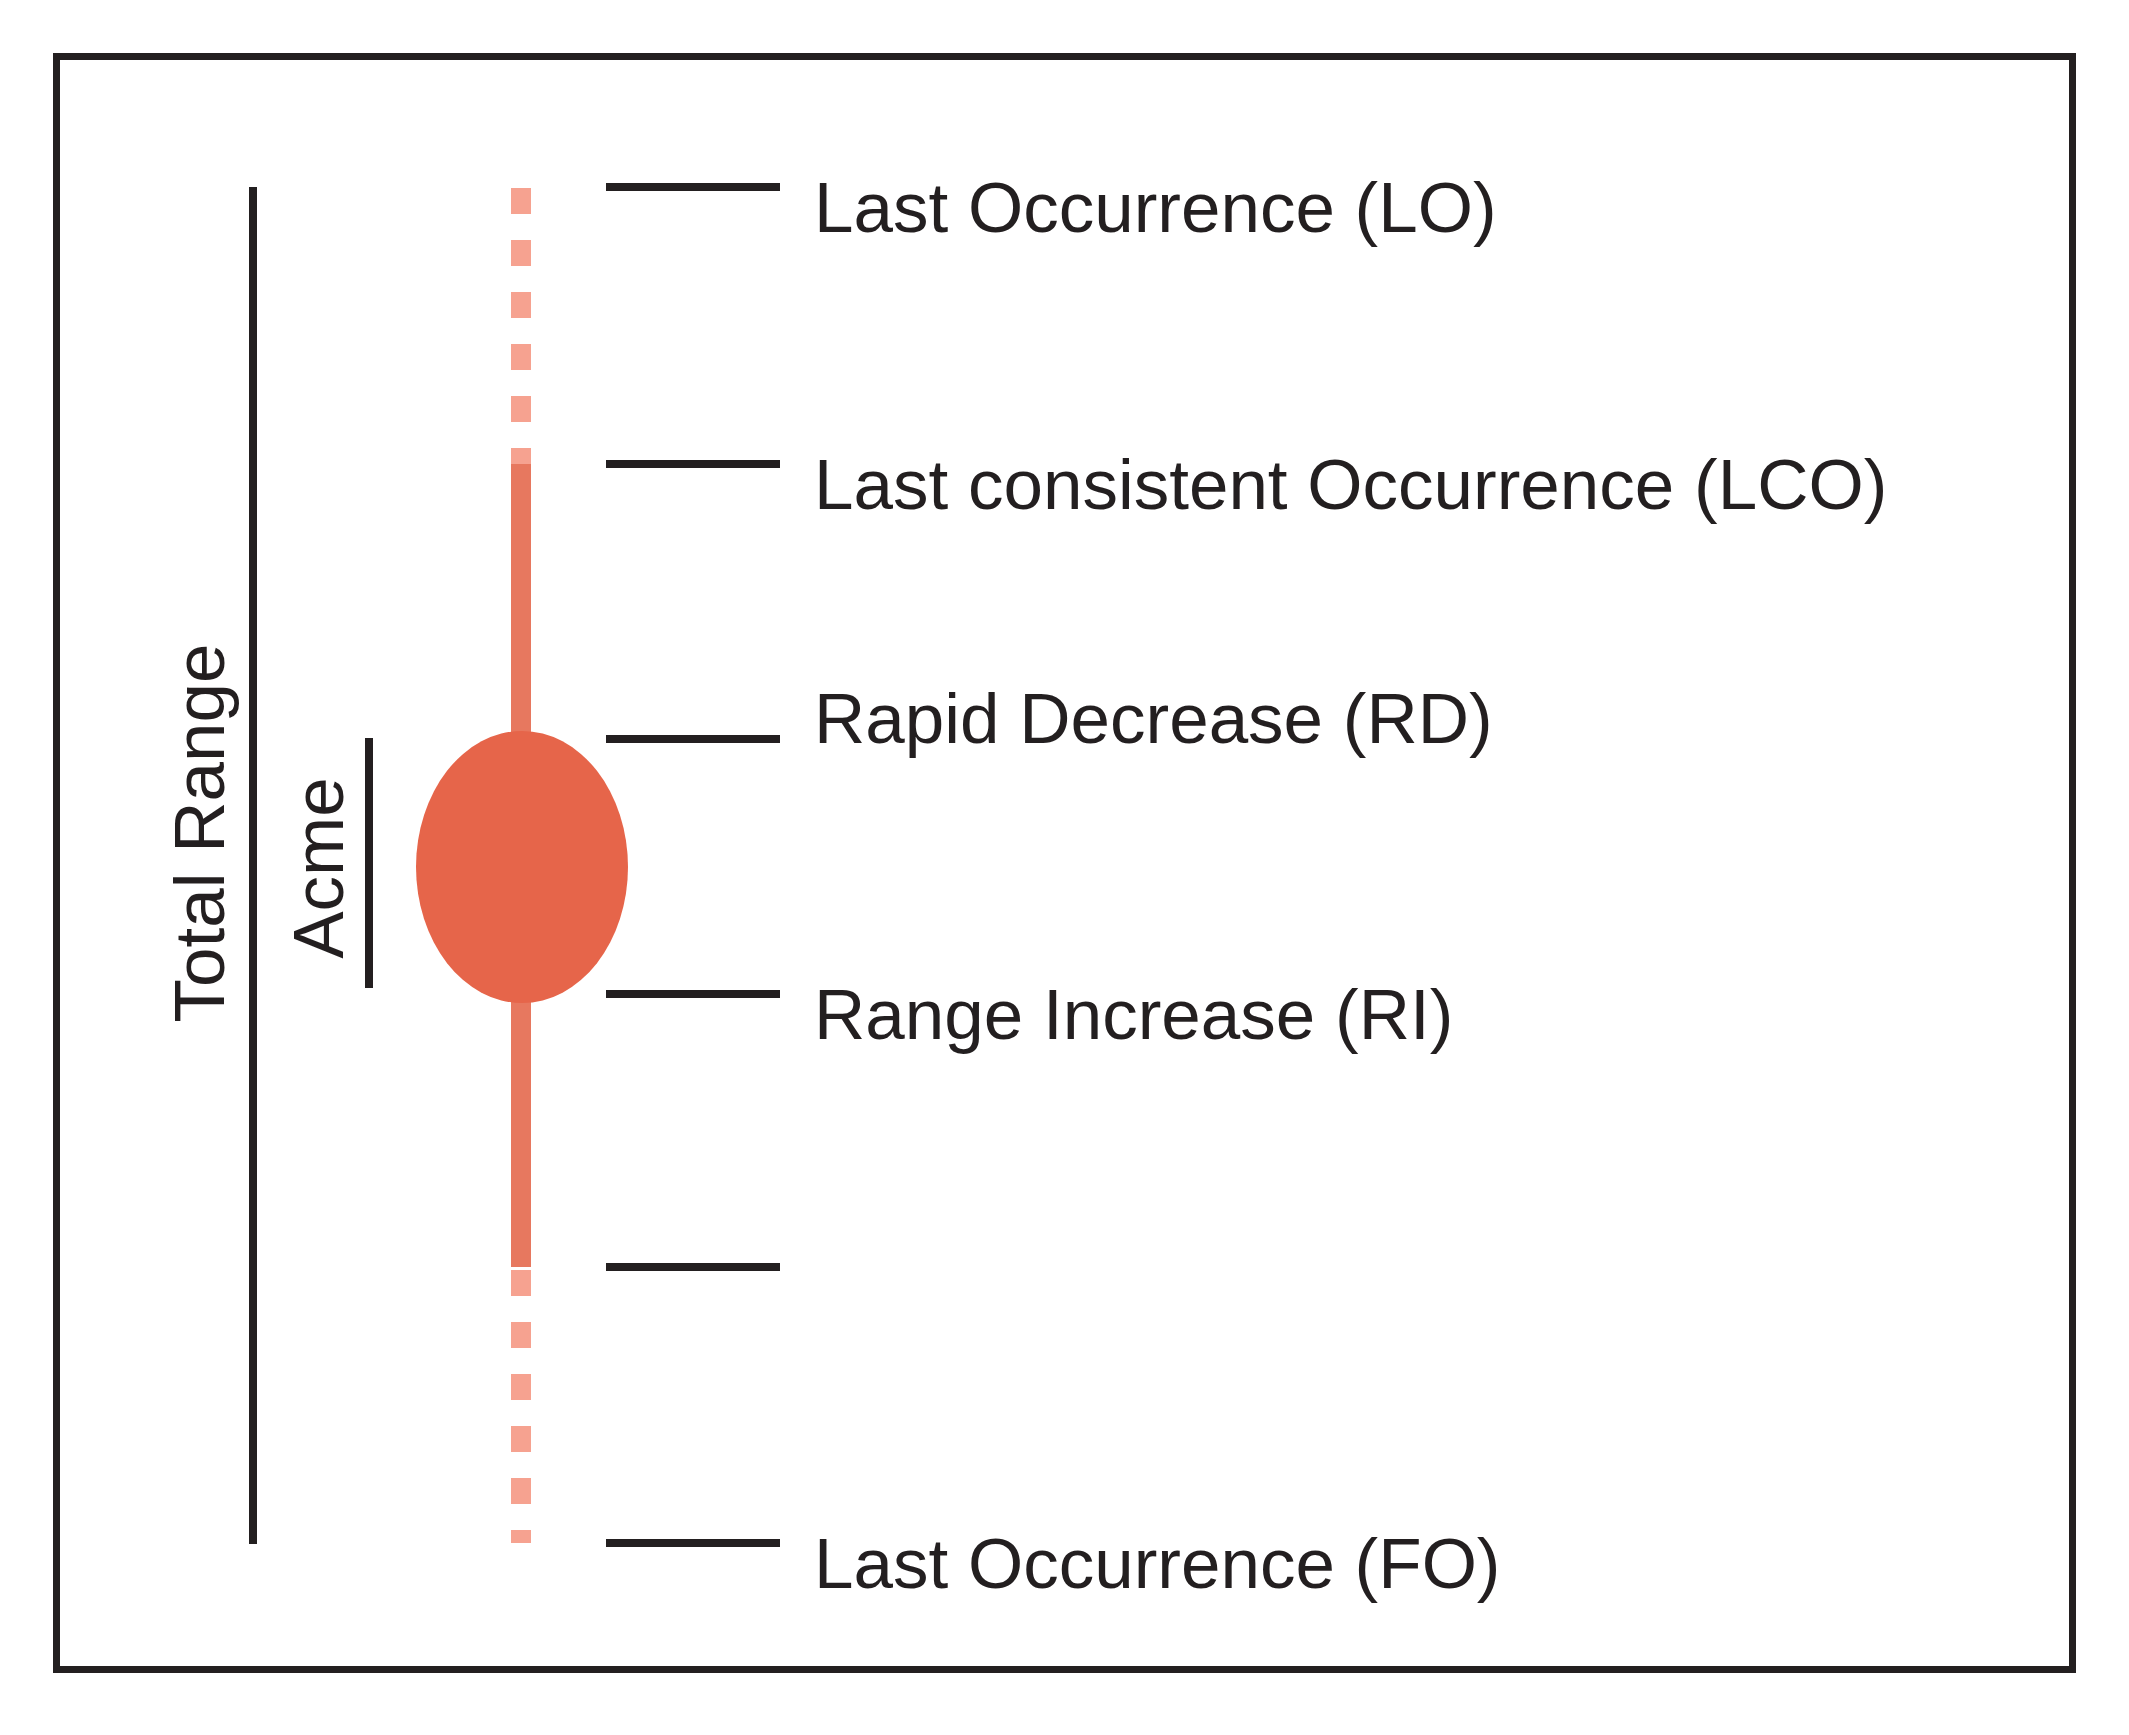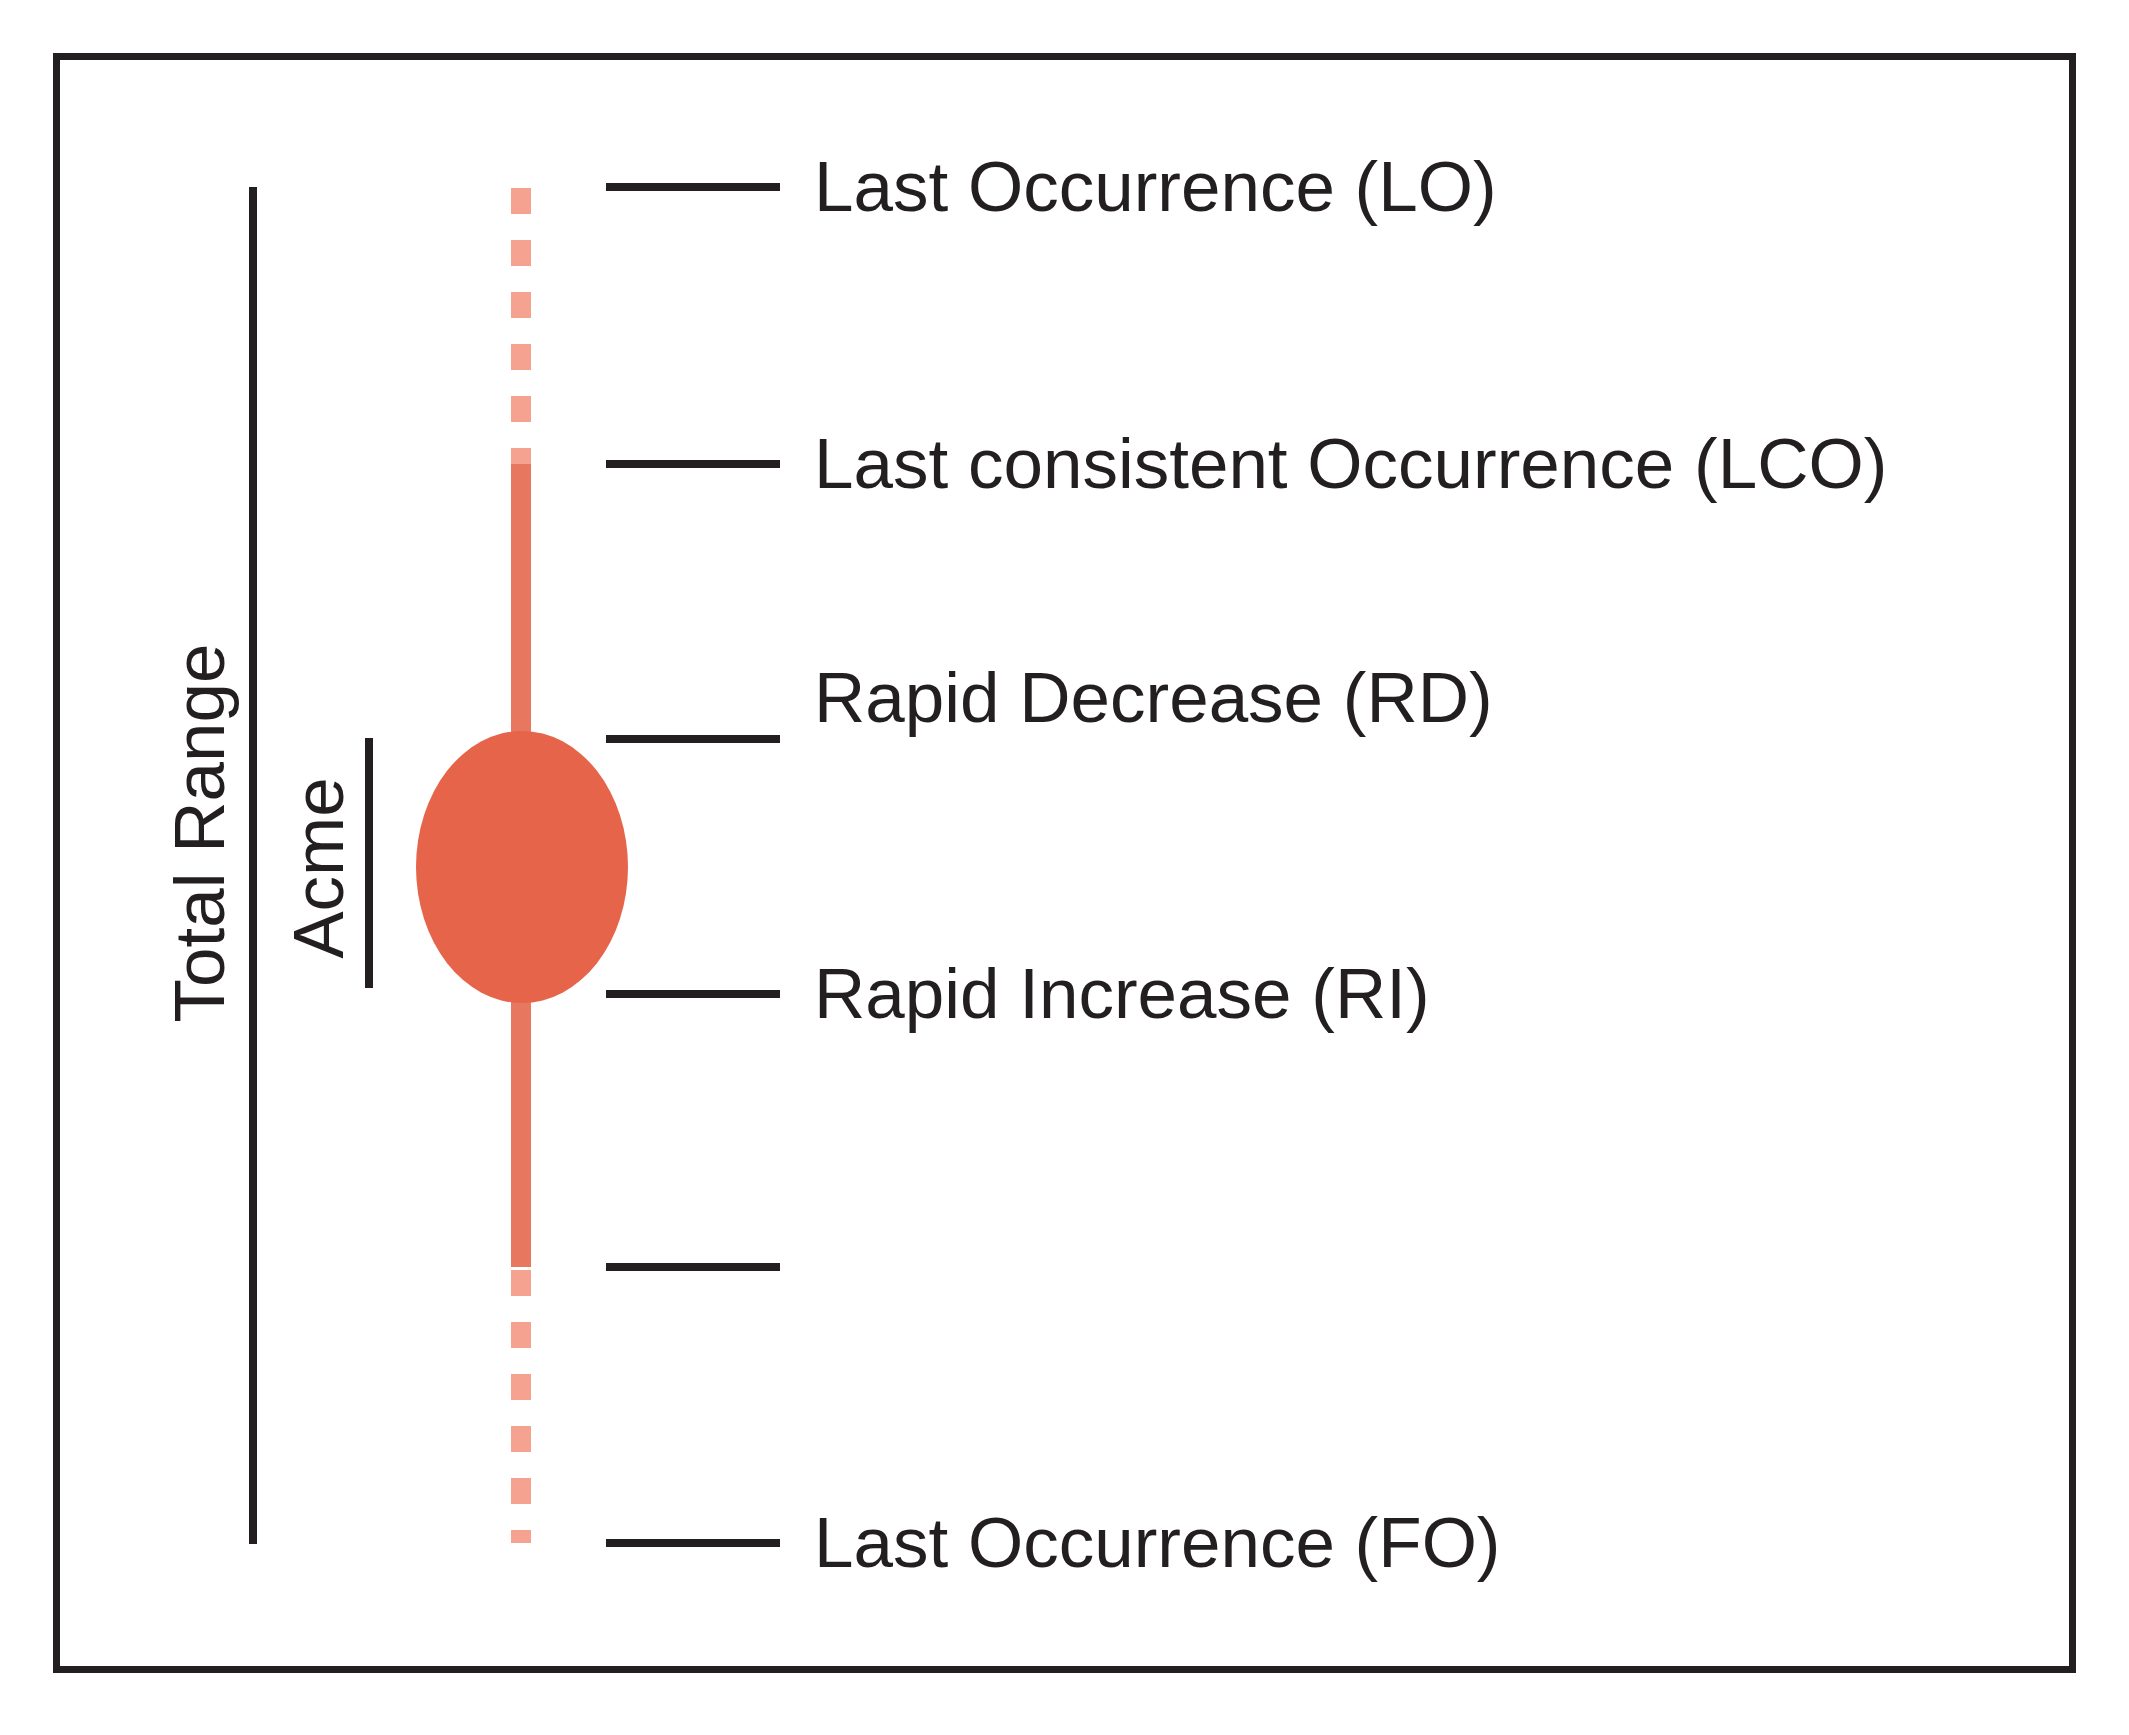--- a/index.html
+++ b/index.html
@@ -89,20 +89,21 @@
     background: var(--ink, #231F20);
   }
   .callout {
     position: absolute;
     left: 814px;
     transform: translateY(-50%);
     font-size: 71px;
     line-height: 1.15;
     white-space: nowrap;
     color: var(--ink, #231F20);
+    margin-top: 21px;
   }
 </style>
 </head>
 <body>
 
 <div class="canvas">
 
   <div class="frame"></div>
 
   <div class="vline total-range-line"></div>
@@ -119,17 +120,17 @@
   <div class="tick" style="top:183px"></div>
   <div class="tick" style="top:460px"></div>
   <div class="tick" style="top:735px"></div>
   <div class="tick" style="top:990px"></div>
   <div class="tick" style="top:1263px"></div>
   <div class="tick" style="top:1539px"></div>
 
   <div class="callout" style="top:187px">Last Occurrence (LO)</div>
   <div class="callout" style="top:464px">Last consistent Occurrence (LCO)</div>
   <div class="callout" style="top:698px">Rapid Decrease (RD)</div>
-  <div class="callout" style="top:994px">Rapid Increase (RI)</div>
+  <div class="callout" style="top:994px">Range Increase (RI)</div>
   <div class="callout" style="top:1543px">Last Occurrence (FO)</div>
 
 </div>
 
 
 </body></html>

